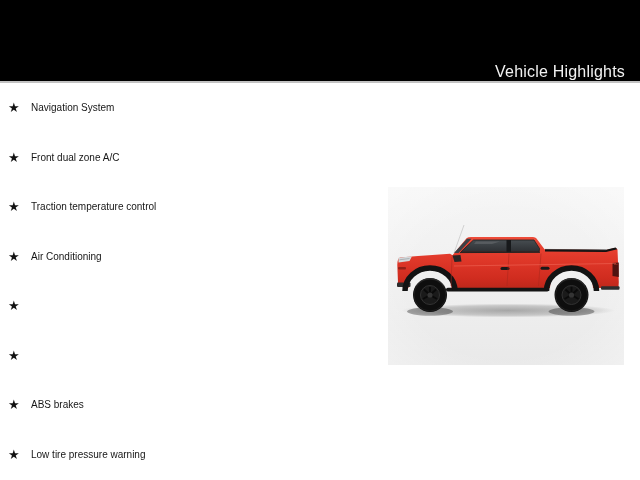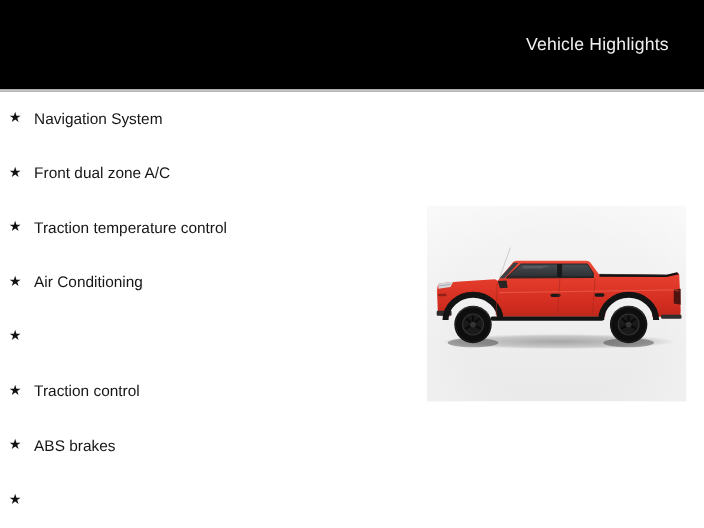--- a/index.html
+++ b/index.html
@@ -15,23 +15,23 @@
     position: relative;
     width: 640px;
     height: 480px;
     background: #ffffff;
   }
   .header-bar {
     height: 81px;
     background: #000000;
     border-bottom: 2px solid #c2c2c2;
     display: flex;
-    align-items: center;
+    align-items: flex-end;
     justify-content: flex-end;
-    padding-right: 32px;
+    padding-right: 15px;
     box-sizing: content-box;
   }
   .header-title {
     color: #f2f2f2;
     font-size: 16px;
     letter-spacing: 0.2px;
   }
   .highlights-list {
     list-style: none;
     margin: 0;
@@ -46,21 +46,21 @@
   .star {
     font-family: "DejaVu Sans", sans-serif;
     font-size: 13px;
     color: #111111;
     width: 14px;
     line-height: 1;
     margin-right: 9px;
     text-align: left;
   }
   .highlight-label {
-    font-size: 14px;
+    font-size: 10px;
     color: #161616;
   }
   .vehicle-photo {
     position: absolute;
     left: 388px;
     top: 187px;
     width: 236px;
     height: 178px;
     margin: 0;
   }
@@ -90,28 +90,28 @@
     </li>
     <li class="highlight-item">
       <span class="star">★</span>
       <span class="highlight-label">Air Conditioning</span>
     </li>
     <li class="highlight-item">
       <span class="star">★</span>
     </li>
     <li class="highlight-item">
       <span class="star">★</span>
-      <span class="highlight-label">Traction control</span>
     </li>
     <li class="highlight-item">
       <span class="star">★</span>
       <span class="highlight-label">ABS brakes</span>
     </li>
     <li class="highlight-item">
       <span class="star">★</span>
+      <span class="highlight-label">Low tire pressure warning</span>
     </li>
   </ul>
 
   <figure class="vehicle-photo">
     <svg viewBox="0 0 236 178" xmlns="http://www.w3.org/2000/svg">
       <defs>
         <linearGradient id="bgGrad" x1="0" y1="0" x2="0" y2="1">
           <stop offset="0" stop-color="#f5f5f5"></stop>
           <stop offset="0.6" stop-color="#efefef"></stop>
           <stop offset="1" stop-color="#e9e9e9"></stop>

